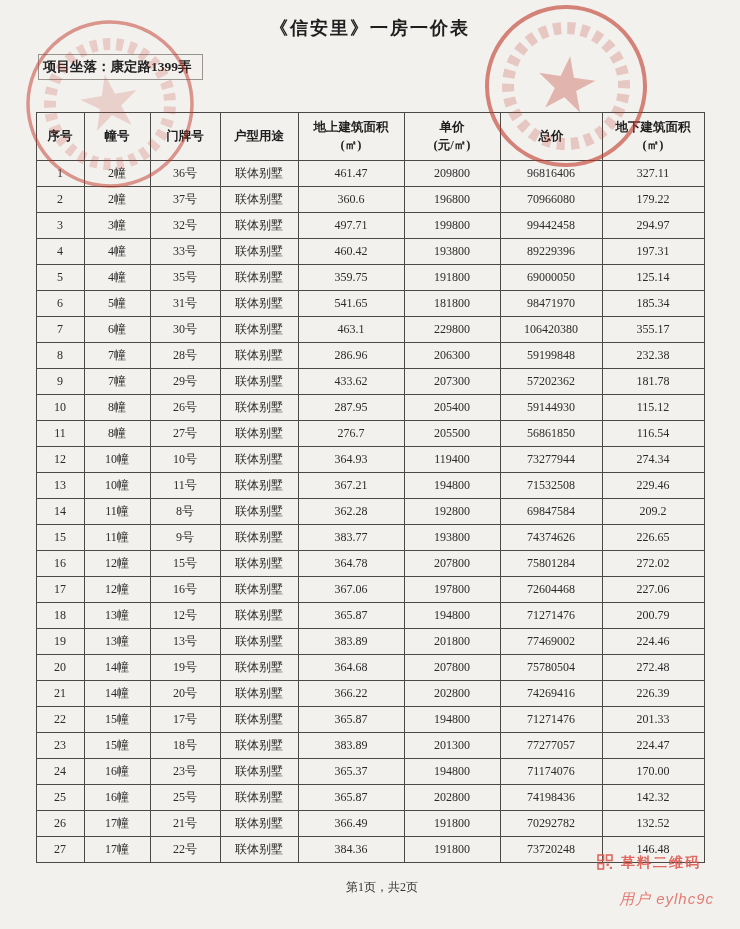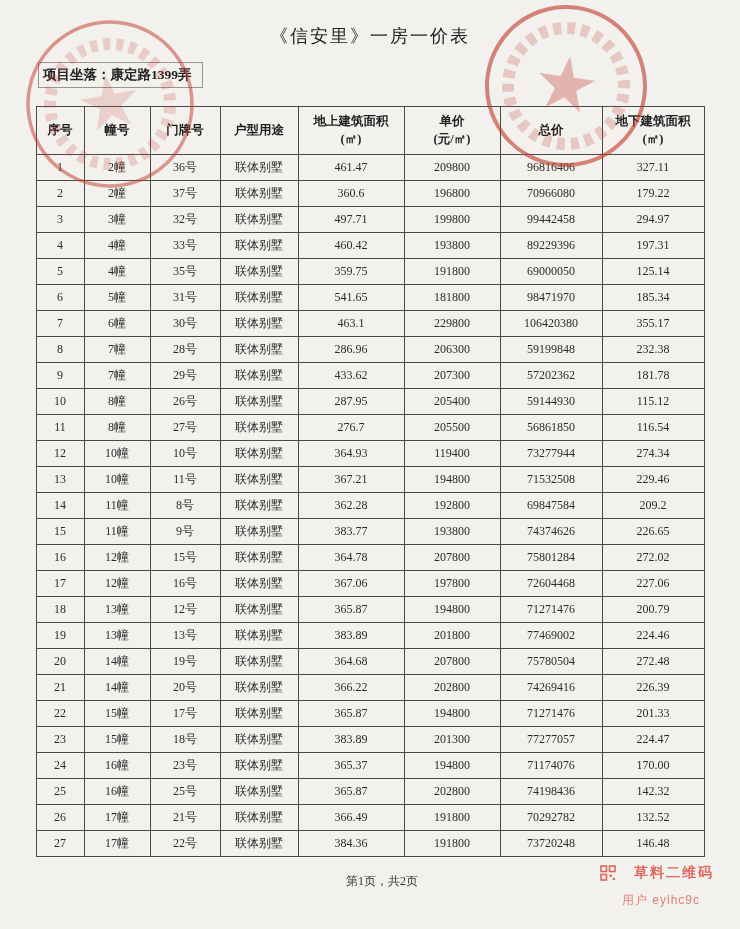--- a/index.html
+++ b/index.html
@@ -13,28 +13,28 @@
     position: relative;
     width: 740px;
     height: 929px;
     margin: 0 auto;
     background: #f3f1ee;
     overflow: hidden;
   }
   .title {
     text-align: center;
     font-size: 18px;
-    font-weight: 400;
+    font-weight: 700;
     letter-spacing: 2px;
-    padding-top: 24px;
+    padding-top: 16px;
     color: #1f1f1f;
   }
   .location {
     display: inline-block;
-    margin: 14px 0 6px 38px;
+    margin: 14px 0 20px 38px;
     font-size: 13.5px;
     font-weight: 700;
     border: 1px solid #9a948e;
     padding: 3px 10px 3px 4px;
     color: #222;
   }
   table.price-table {
     border-collapse: collapse;
     table-layout: fixed;
     width: 668px;
@@ -79,33 +79,33 @@
     position: absolute;
     right: 26px;
     bottom: 20px;
     color: #dd5a50;
     pointer-events: none;
     opacity: 0.9;
     font-family: "Liberation Sans", sans-serif;
   }
   .wm-top {
     display: flex;
-    align-items: center;
-    gap: 18px;
+    gap: 8px;
     font-size: 14px;
     font-weight: 700;
     letter-spacing: 2px;
   }
   .wm-user {
-    font-size: 12px;
-    margin-top: 10px;
+    font-size: 15px;
+    margin-top: 18px;
     letter-spacing: 1px;
     text-align: left;
     padding-left: 22px;
     opacity: 0.85;
+    font-style: italic;
   }
 </style>
 </head>
 <body>
 
 <div class="page">
 
   <div class="title">《信安里》一房一价表</div>
 
   <div class="location">项目坐落：康定路1399弄</div>

